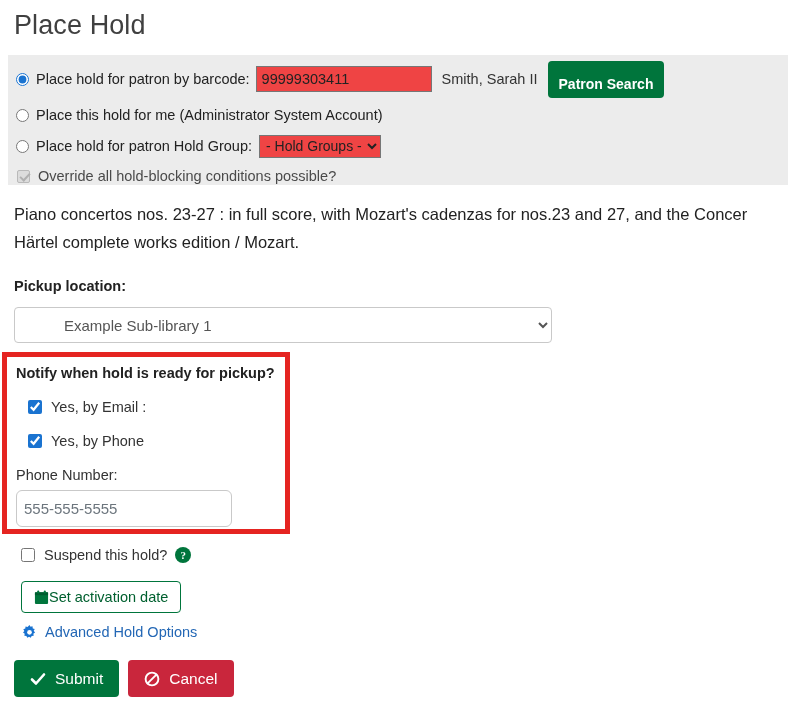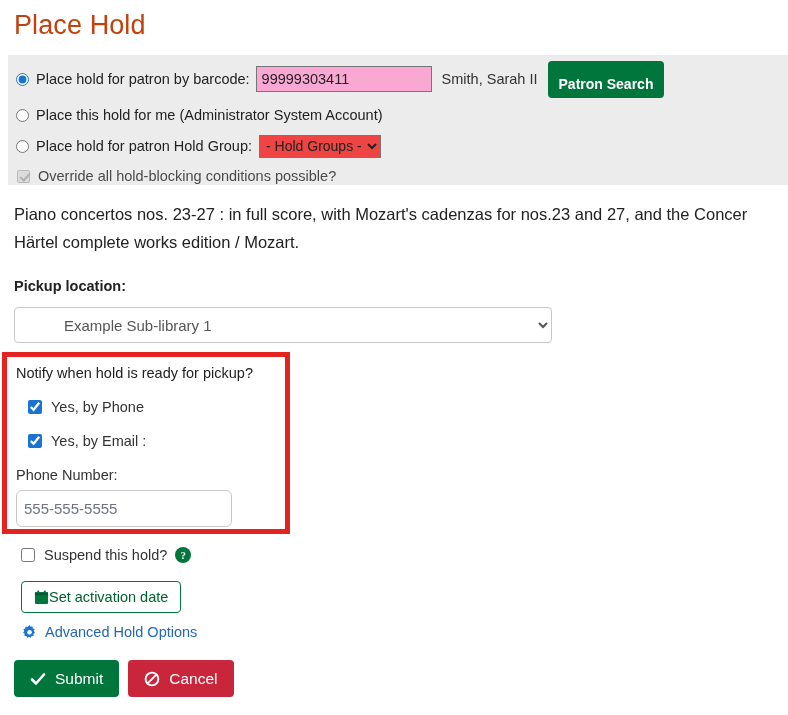--- a/index.html
+++ b/index.html
@@ -10,21 +10,21 @@
     font-family: "Liberation Sans", sans-serif;
     color: #222222;
     overflow: hidden;
   }
   .page { position: relative; width: 788px; height: 715px; }
 
   
   .page-title {
     font-size: 27px;
     font-weight: normal;
-    color: #c2410c;
+    color: #404040;
     margin: 0;
     padding: 10px 0 0 14px;
     letter-spacing: 0.1px;
   }
 
   
   .patron-panel {
     position: absolute;
     left: 8px; top: 55px;
     width: 790px; height: 130px;
@@ -46,21 +46,21 @@
     accent-color: #1a73d0;
     cursor: pointer;
   }
   .barcode-input {
     width: 176px; height: 26px;
     margin-left: 6px;
     padding: 2px 5px;
     font-size: 14.5px;
     font-family: "Liberation Sans", sans-serif;
     border: 1px solid #767676;
-    background: #f9a8d4;
+    background: #ef4444;
     color: #222;
     border-radius: 0;
   }
   .patron-name {
     margin-left: 10px;
     font-size: 14.5px;
     color: #333;
     white-space: nowrap;
   }
   .btn-patron-search {
@@ -150,21 +150,21 @@
   .notify-box {
     position: absolute;
     left: 2px; top: 352px;
     width: 288px; height: 182px;
     border: 5px solid #e52421;
     background: #ffffff;
   }
   .notify-inner { padding: 8px 0 0 9px; }
   .notify-heading {
     font-size: 14.5px;
-    font-weight: normal;
+    font-weight: bold;
     color: #222;
     margin: 0 0 18px 0;
   }
   .cb-row {
     display: flex;
     align-items: center;
     font-size: 14.5px;
     color: #333;
     margin-bottom: 18px;
     margin-left: 12px;
@@ -307,26 +307,26 @@
   <select class="pickup-select">
     <option>Example Sub-library 1</option>
   </select>
 
   <div class="notify-box">
     <div class="notify-inner">
       <div class="notify-heading">Notify when hold is ready for pickup?</div>
 
       <label class="cb-row">
         <input type="checkbox" checked="" style="">
-        <span>Yes, by Phone</span>
+        <span>Yes, by Email :</span>
       </label>
 
       <label class="cb-row">
         <input type="checkbox" checked="" style="">
-        <span>Yes, by Email :</span>
+        <span>Yes, by Phone</span>
       </label>
 
       <div class="phone-label">Phone Number:</div>
       <input type="text" class="phone-input" placeholder="555-555-5555" style="">
     </div>
   </div>
 
   <div class="suspend-row">
     <input type="checkbox" style="">
     <span>Suspend this hold?</span>

